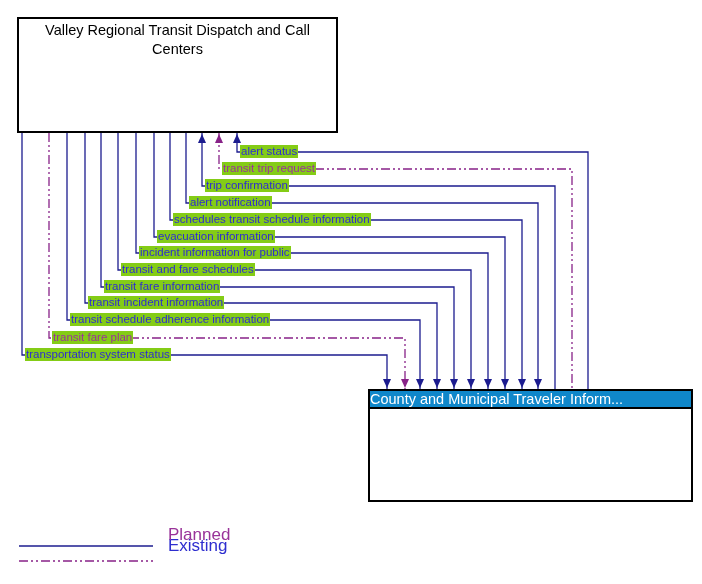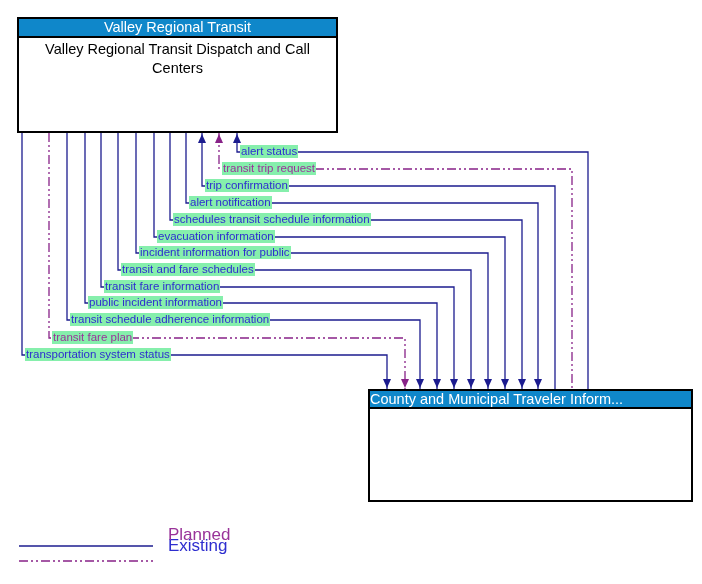--- a/index.html
+++ b/index.html
@@ -16,21 +16,21 @@
     box-sizing:border-box;height:19px;line-height:17px;border-bottom:2px solid #000;
     color:#fff;font-size:14.5px;white-space:nowrap;overflow:hidden;
   }
   .entity-header.centered{text-align:center;}
   .entity-header.leftish{text-align:left;padding-left:0;}
   .entity-body{
     text-align:center;font-size:14.5px;color:#000000;line-height:19px;padding-top:2px;
   }
   .flow-label{
     position:absolute;z-index:3;font-size:11.5px;line-height:13px;
-    background:#86efac;white-space:nowrap;padding:0 1px;
+    background:#84cc16;white-space:nowrap;padding:0 1px;
   }
   .legend-label{
     position:absolute;z-index:3;font-size:17px;line-height:13px;white-space:nowrap;
   }
 </style>
 </head>
 <body>
 
 <div class="canvas">
 
@@ -59,39 +59,38 @@
       <polygon points="420,388 416,379 424,379" fill="#1C1C8F"></polygon>
       <path d="M49 133 L49 338 L405 338 L405 389" fill="none" stroke="#882288" stroke-width="1.3" stroke-dasharray="9 3 2 3 2 3"></path>
       <polygon points="405,388 401,379 409,379" fill="#882288"></polygon>
       <path d="M22 133 L22 355 L387 355 L387 389" fill="none" stroke="#1C1C8F" stroke-width="1.3"></path>
       <polygon points="387,388 383,379 391,379" fill="#1C1C8F"></polygon>
       <path d="M19 546 L153 546" fill="none" stroke="#1C1C8F" stroke-width="1.3"></path>
       <path d="M19 561 L153 561" fill="none" stroke="#882288" stroke-width="1.3" stroke-dasharray="9 3 2 3 2 3"></path>
     </svg>
 
   <div class="entity-box" id="top-box" style="left:17px;top:17px;width:321px;height:116px;">
-    <div class="entity-header centered" style="background: rgb(15, 135, 202); color: rgb(255, 255, 255);">Valley Regional Transit</div>
     <div class="entity-body" style="padding-left:6px;padding-right:6px;">Valley Regional Transit Dispatch and Call Centers</div>
   </div>
 
   <div class="entity-box" id="bottom-box" style="left:368px;top:389px;width:325px;height:113px;">
     <div class="entity-header leftish" style="height: 18px; line-height: 16px; background: rgb(15, 135, 202); color: rgb(255, 255, 255);">County and Municipal Traveler Inform...</div>
   </div>
 
   <div id="labels">
       <span class="flow-label" style="left: 240px; top: 145px; color: rgb(46, 46, 207);">alert status</span>
       <span class="flow-label" style="left: 222px; top: 162px; color: rgb(153, 51, 153);">transit trip request</span>
       <span class="flow-label" style="left: 205px; top: 179px; color: rgb(46, 46, 207);">trip confirmation</span>
       <span class="flow-label" style="left: 189px; top: 196px; color: rgb(46, 46, 207);">alert notification</span>
       <span class="flow-label" style="left: 173px; top: 213px; color: rgb(46, 46, 207);">schedules transit schedule information</span>
       <span class="flow-label" style="left: 157px; top: 230px; color: rgb(46, 46, 207);">evacuation information</span>
       <span class="flow-label" style="left: 139px; top: 246px; color: rgb(46, 46, 207);">incident information for public</span>
       <span class="flow-label" style="left: 121px; top: 263px; color: rgb(46, 46, 207);">transit and fare schedules</span>
       <span class="flow-label" style="left: 104px; top: 280px; color: rgb(46, 46, 207);">transit fare information</span>
-      <span class="flow-label" style="left: 88px; top: 296px; color: rgb(46, 46, 207);">public incident information</span>
+      <span class="flow-label" style="left: 88px; top: 296px; color: rgb(46, 46, 207);">transit incident information</span>
       <span class="flow-label" style="left: 70px; top: 313px; color: rgb(46, 46, 207);">transit schedule adherence information</span>
       <span class="flow-label" style="left: 52px; top: 331px; color: rgb(153, 51, 153);">transit fare plan</span>
       <span class="flow-label" style="left: 25px; top: 348px; color: rgb(46, 46, 207);">transportation system status</span>
     </div>
 
   <span class="legend-label" style="left: 168px; top: 539px; color: rgb(46, 46, 207);">Existing</span>
   <span class="legend-label" style="left: 168px; top: 528px; color: rgb(153, 51, 153);">Planned</span>
 
 </div>
 

